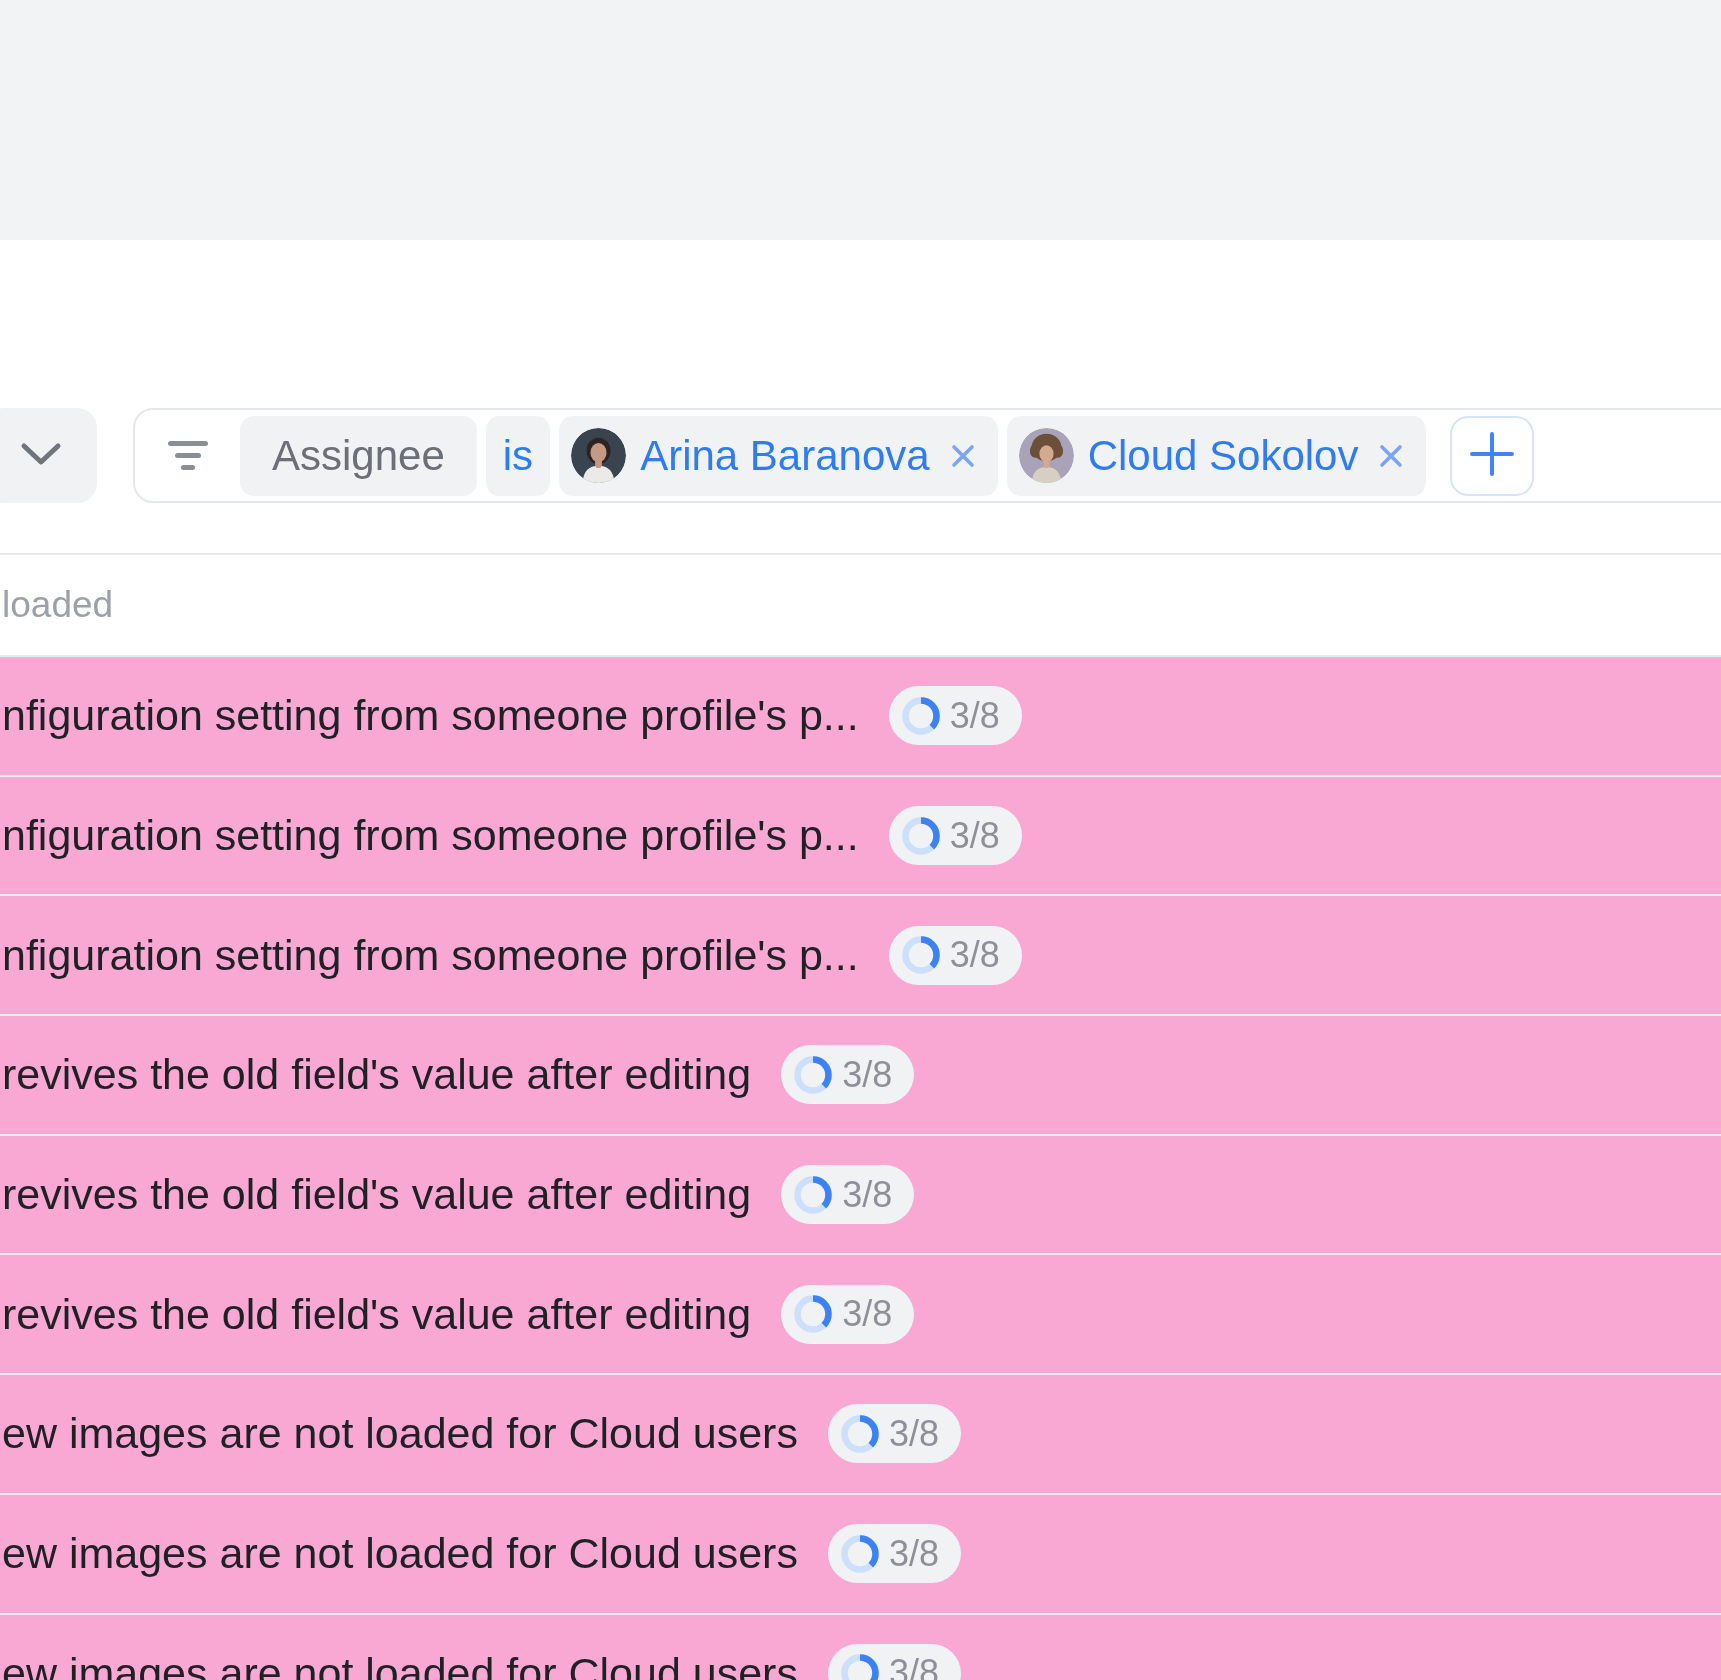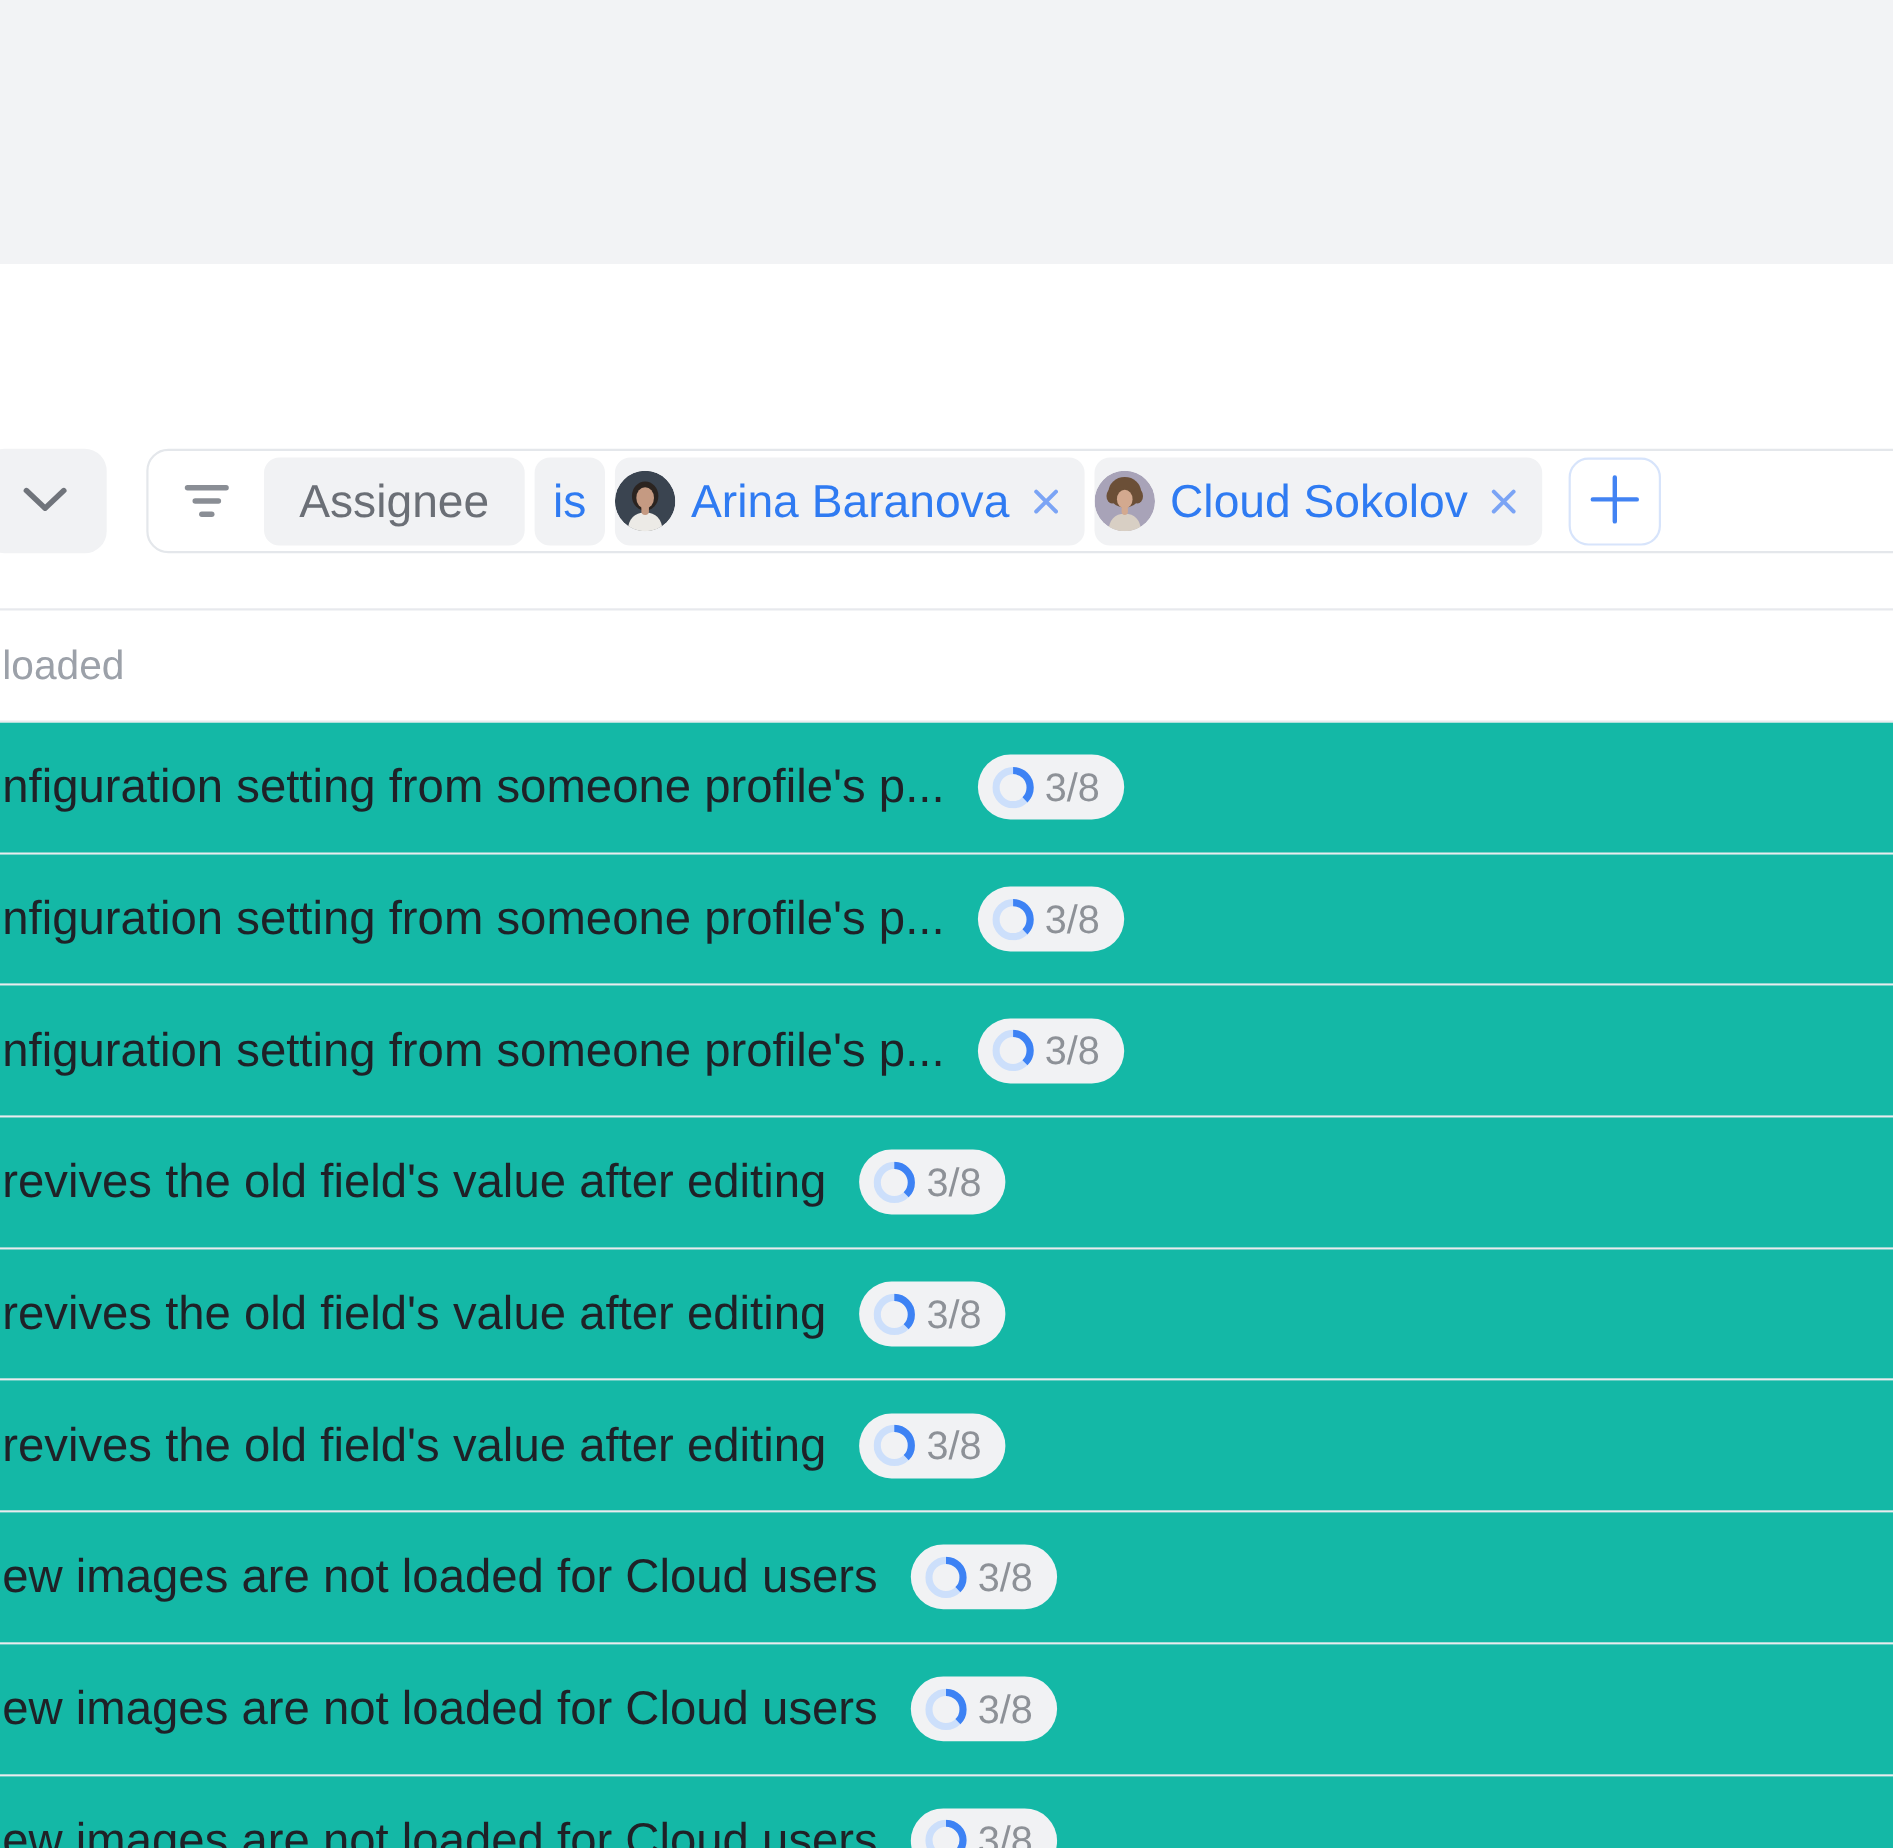--- a/index.html
+++ b/index.html
@@ -26,21 +26,21 @@
     padding:0 16px 0 32px;gap:9px;
   }
   .filter-glyph{flex:0 0 auto;margin-right:22px;display:flex;align-items:center;}
   .chip{
     height:80px;border-radius:14px;background:#F1F2F4;border:none;
     display:flex;align-items:center;box-sizing:border-box;
     font-size:42px;cursor:pointer;white-space:nowrap;flex:0 0 auto;
   }
   .chip.field{padding:13px 32px;color:#6B6F76;}
   .chip.op{padding:0 17px;color:#2F7BF2;}
-  .chip.user{padding:0 20px 0 0;color:#2F7BF2;gap:14px;}
+  .chip.user{padding:0 20px 0 12px;color:#2F7BF2;gap:14px;}
   .avatar{width:55px;height:55px;border-radius:50%;overflow:hidden;flex:0 0 auto;display:block;}
   .remove-x{flex:0 0 auto;margin-left:4px;display:flex;align-items:center;cursor:pointer;}
   .add-btn{
     width:84px;height:80px;border-radius:18px;background:#ffffff;
     border:2px solid #D7E4FB;box-sizing:border-box;
     display:flex;align-items:center;justify-content:center;cursor:pointer;
     margin-left:15px;flex:0 0 auto;
   }
   
   .issues-table{
@@ -48,21 +48,21 @@
     border-top:2px solid #E7E9ED;
   }
   .table-header{
     height:100px;border-bottom:2px solid #E9EBEE;
     display:flex;align-items:center;padding-left:2px;box-sizing:content-box;
   }
   .table-header .col-label{font-size:37px;color:#9CA1A9;}
   .issue-row{
     height:117.7px;border-bottom:2px solid #E9EBEE;
     display:flex;align-items:center;gap:30px;padding-left:2px;
-    background:#14b8a6;cursor:pointer;text-align:center;
+    background:#f9a8d4;cursor:pointer;text-align:center;
   }
   .issue-summary{
     font-size:43px;color:#1F2127;white-space:nowrap;flex:0 0 auto;
   }
   .progress-badge{
     height:59px;border-radius:30px;background:#F1F2F4;
     display:flex;align-items:center;gap:10px;padding:0 22px 0 13px;
     flex:0 0 auto;
   }
   .progress-badge .pct{font-size:36px;color:#8D9197;}

